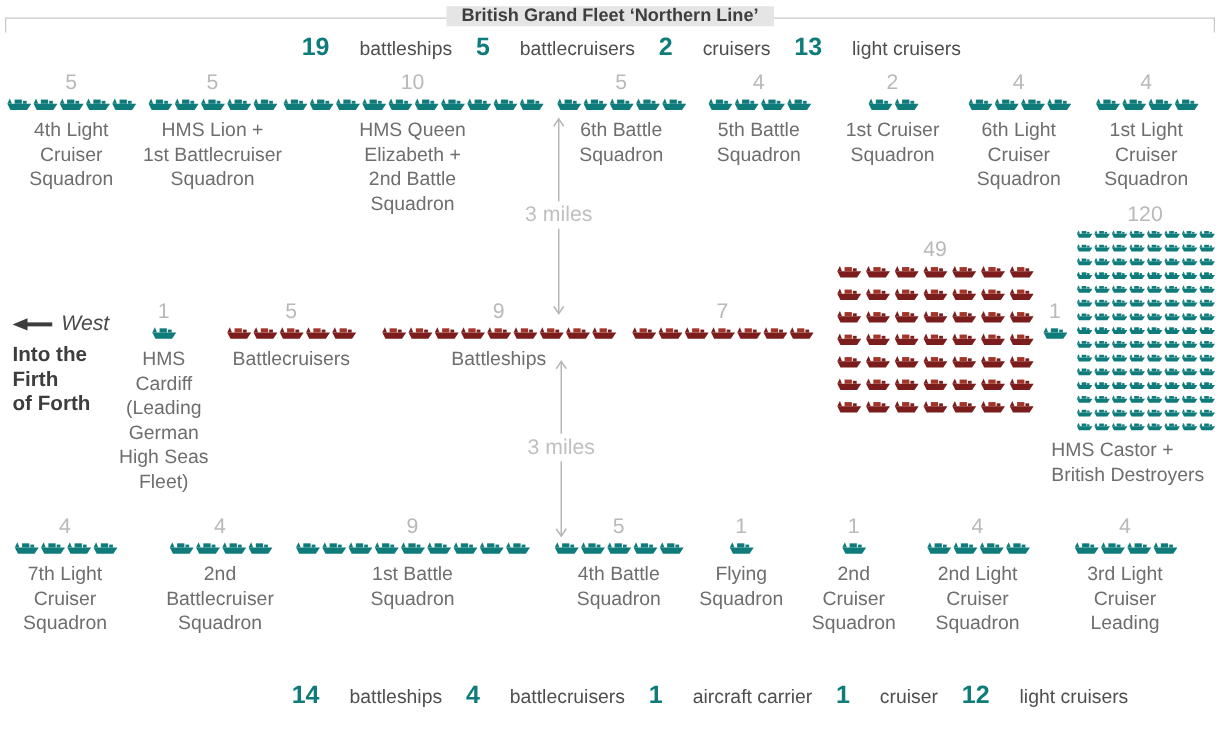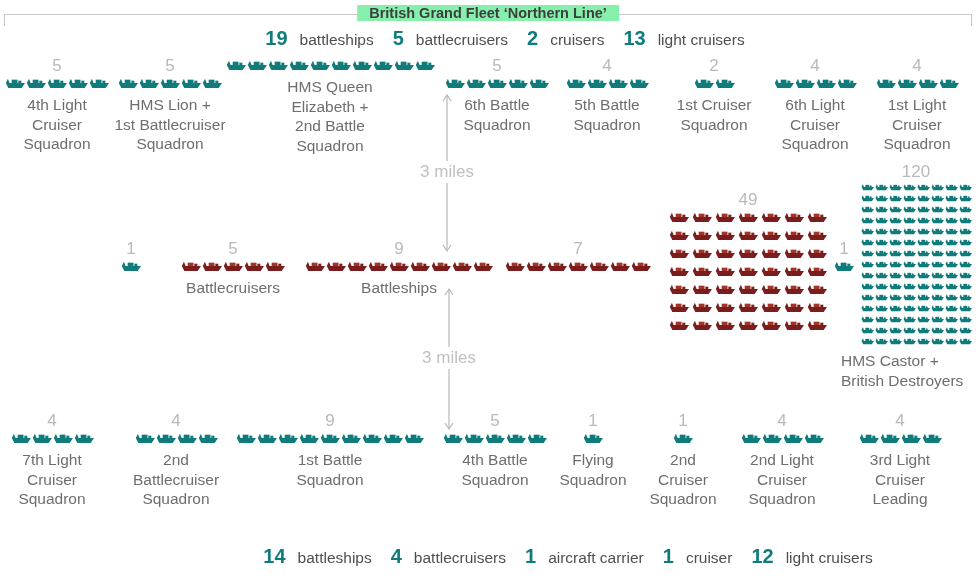--- a/index.html
+++ b/index.html
@@ -6,28 +6,28 @@
   #stage{
     position:relative;width:976px;height:588px;background:#fff;overflow:hidden;
     font-family:"Liberation Sans", sans-serif;
   }
   
   .bracket{position:absolute;left:4px;right:4px;}
   .bracket.top{top:14px;height:11px;border-top:1.5px solid #c9c9c9;border-left:1.5px solid #c9c9c9;border-right:1.5px solid #c9c9c9;}
   .bracket.bottom{top:517px;height:11px;border-bottom:1.5px solid #c9c9c9;border-left:1.5px solid #c9c9c9;border-right:1.5px solid #c9c9c9;}
   .section-title{
     position:absolute;left:50%;transform:translateX(-50%);
-    background:#86efac;padding:0 12px;white-space:nowrap;
+    background:#e5e5e5;padding:0 12px;white-space:nowrap;
     font-size:14.5px;font-weight:bold;color:#3e3e3e;
   }
   .bracket.top .section-title{top:-10px;}
   .bracket.bottom .section-title{bottom:-8px;}
   
   .stats{position:absolute;display:flex;gap:19px;align-items:baseline;transform:translateX(-50%);white-space:nowrap;}
-  .stat-item{display:flex;align-items:baseline;gap:12px;text-align:center;}
+  .stat-item{display:flex;align-items:baseline;gap:24px;text-align:center;}
   .stat-value{font-size:20px;font-weight:bold;color:#0e7c7b;}
   .stat-label{font-size:15.5px;color:#4f4f4f;}
   
   .group{position:absolute;text-align:center;}
   .count{font-size:17px;line-height:18px;height:18px;color:#b9b9b9;text-align:center;}
   .ships{display:flex;gap:1px;justify-content:center;margin-top:2px;}
   .ships.grid{display:grid;column-gap:3px;row-gap:6px;width:fit-content;margin:2px auto 0 auto;}
   .ships.grid.small{column-gap:1px;row-gap:3px;}
   .label{font-size:15.5px;line-height:1.26;color:#6e6e6e;white-space:pre-line;text-align:center;margin-top:6px;}
   .label.left{text-align:left;}
@@ -64,20 +64,32 @@
       <div class="stat-item">
         <span class="stat-value">2</span>
         <span class="stat-label">cruisers</span>
       </div>
       <div class="stat-item">
         <span class="stat-value">13</span>
         <span class="stat-label">light cruisers</span>
       </div>
     </div>
 
+  <div class="west">
+    <div class="west-dir">
+      <svg width="32" height="11" viewBox="0 0 32 11">
+        <rect x="9" y="3.9" width="23" height="3.2" fill="#3d3d3d"></rect>
+        <polygon points="0,5.5 12,0.6 12,10.4" fill="#3d3d3d"></polygon>
+      </svg>
+      <span class="west-word">West</span>
+    </div>
+    <div class="west-dest">Into the
+Firth
+of Forth</div>
+  </div>
 
   <div class="dist-arrow" style="left:440px;top:92px">
     <svg width="14" height="162" viewBox="0 0 14 162">
       <line x1="7" y1="3" x2="7" y2="159" stroke="#b7b7b7" stroke-width="1.2"></line>
       <polyline points="3,9 7,3 11,9" fill="none" stroke="#b7b7b7" stroke-width="1.2"></polyline>
       <polyline points="3,153 7,159 11,153" fill="none" stroke="#b7b7b7" stroke-width="1.2"></polyline>
     </svg>
   </div>
   <div class="dist-label" style="left:447px;top:172px">3 miles</div>
 
@@ -184,20 +196,21 @@
           <polygon points="1,7 3.5,2 5.5,7" fill="#0f7c7b"></polygon>
           <rect x="8" y="3" width="7" height="4" fill="#0f7c7b"></rect>
           <rect x="16" y="4.2" width="3.6" height="2.8" fill="#0f7c7b"></rect>
         </svg>
       </div>
       <div class="label">HMS Lion +
 1st Battlecruiser
 Squadron</div>
     </div>
     <div class="group" style="left: 224px; top: 57px; width: 212px;">
+      <div class="count">10</div>
       <div class="ships">
         <svg width="20" height="12" viewBox="0 0 24 14" style="display:block">
           <polygon points="1,7 24,7 20,13 4,13" fill="#0f7c7b"></polygon>
           <polygon points="1,7 3.5,2 5.5,7" fill="#0f7c7b"></polygon>
           <rect x="8" y="3" width="7" height="4" fill="#0f7c7b"></rect>
           <rect x="16" y="4.2" width="3.6" height="2.8" fill="#0f7c7b"></rect>
         </svg>
         <svg width="20" height="12" viewBox="0 0 24 14" style="display:block">
           <polygon points="1,7 24,7 20,13 4,13" fill="#0f7c7b"></polygon>
           <polygon points="1,7 3.5,2 5.5,7" fill="#0f7c7b"></polygon>
@@ -412,20 +425,26 @@
     <div class="group" style="left: 83px; top: 240px; width: 96px;">
       <div class="count">1</div>
       <div class="ships">
         <svg width="20" height="12" viewBox="0 0 24 14" style="display:block">
           <polygon points="1,7 24,7 20,13 4,13" fill="#0f7c7b"></polygon>
           <polygon points="1,7 3.5,2 5.5,7" fill="#0f7c7b"></polygon>
           <rect x="8" y="3" width="7" height="4" fill="#0f7c7b"></rect>
           <rect x="16" y="4.2" width="3.6" height="2.8" fill="#0f7c7b"></rect>
         </svg>
       </div>
+      <div class="label">HMS
+Cardiff
+(Leading
+German
+High Seas
+Fleet)</div>
     </div>
     <div class="group" style="left: 168px; top: 240px; width: 130px;">
       <div class="count">5</div>
       <div class="ships">
         <svg width="20" height="12" viewBox="0 0 24 14" style="display:block">
           <polygon points="1,7 24,7 20,13 4,13" fill="#7b1d1d"></polygon>
           <polygon points="1,7 3.5,2 5.5,7" fill="#7b1d1d"></polygon>
           <rect x="8" y="3" width="7" height="4" fill="#a23428"></rect>
           <rect x="16" y="4.2" width="3.6" height="2.8" fill="#7b1d1d"></rect>
         </svg>

